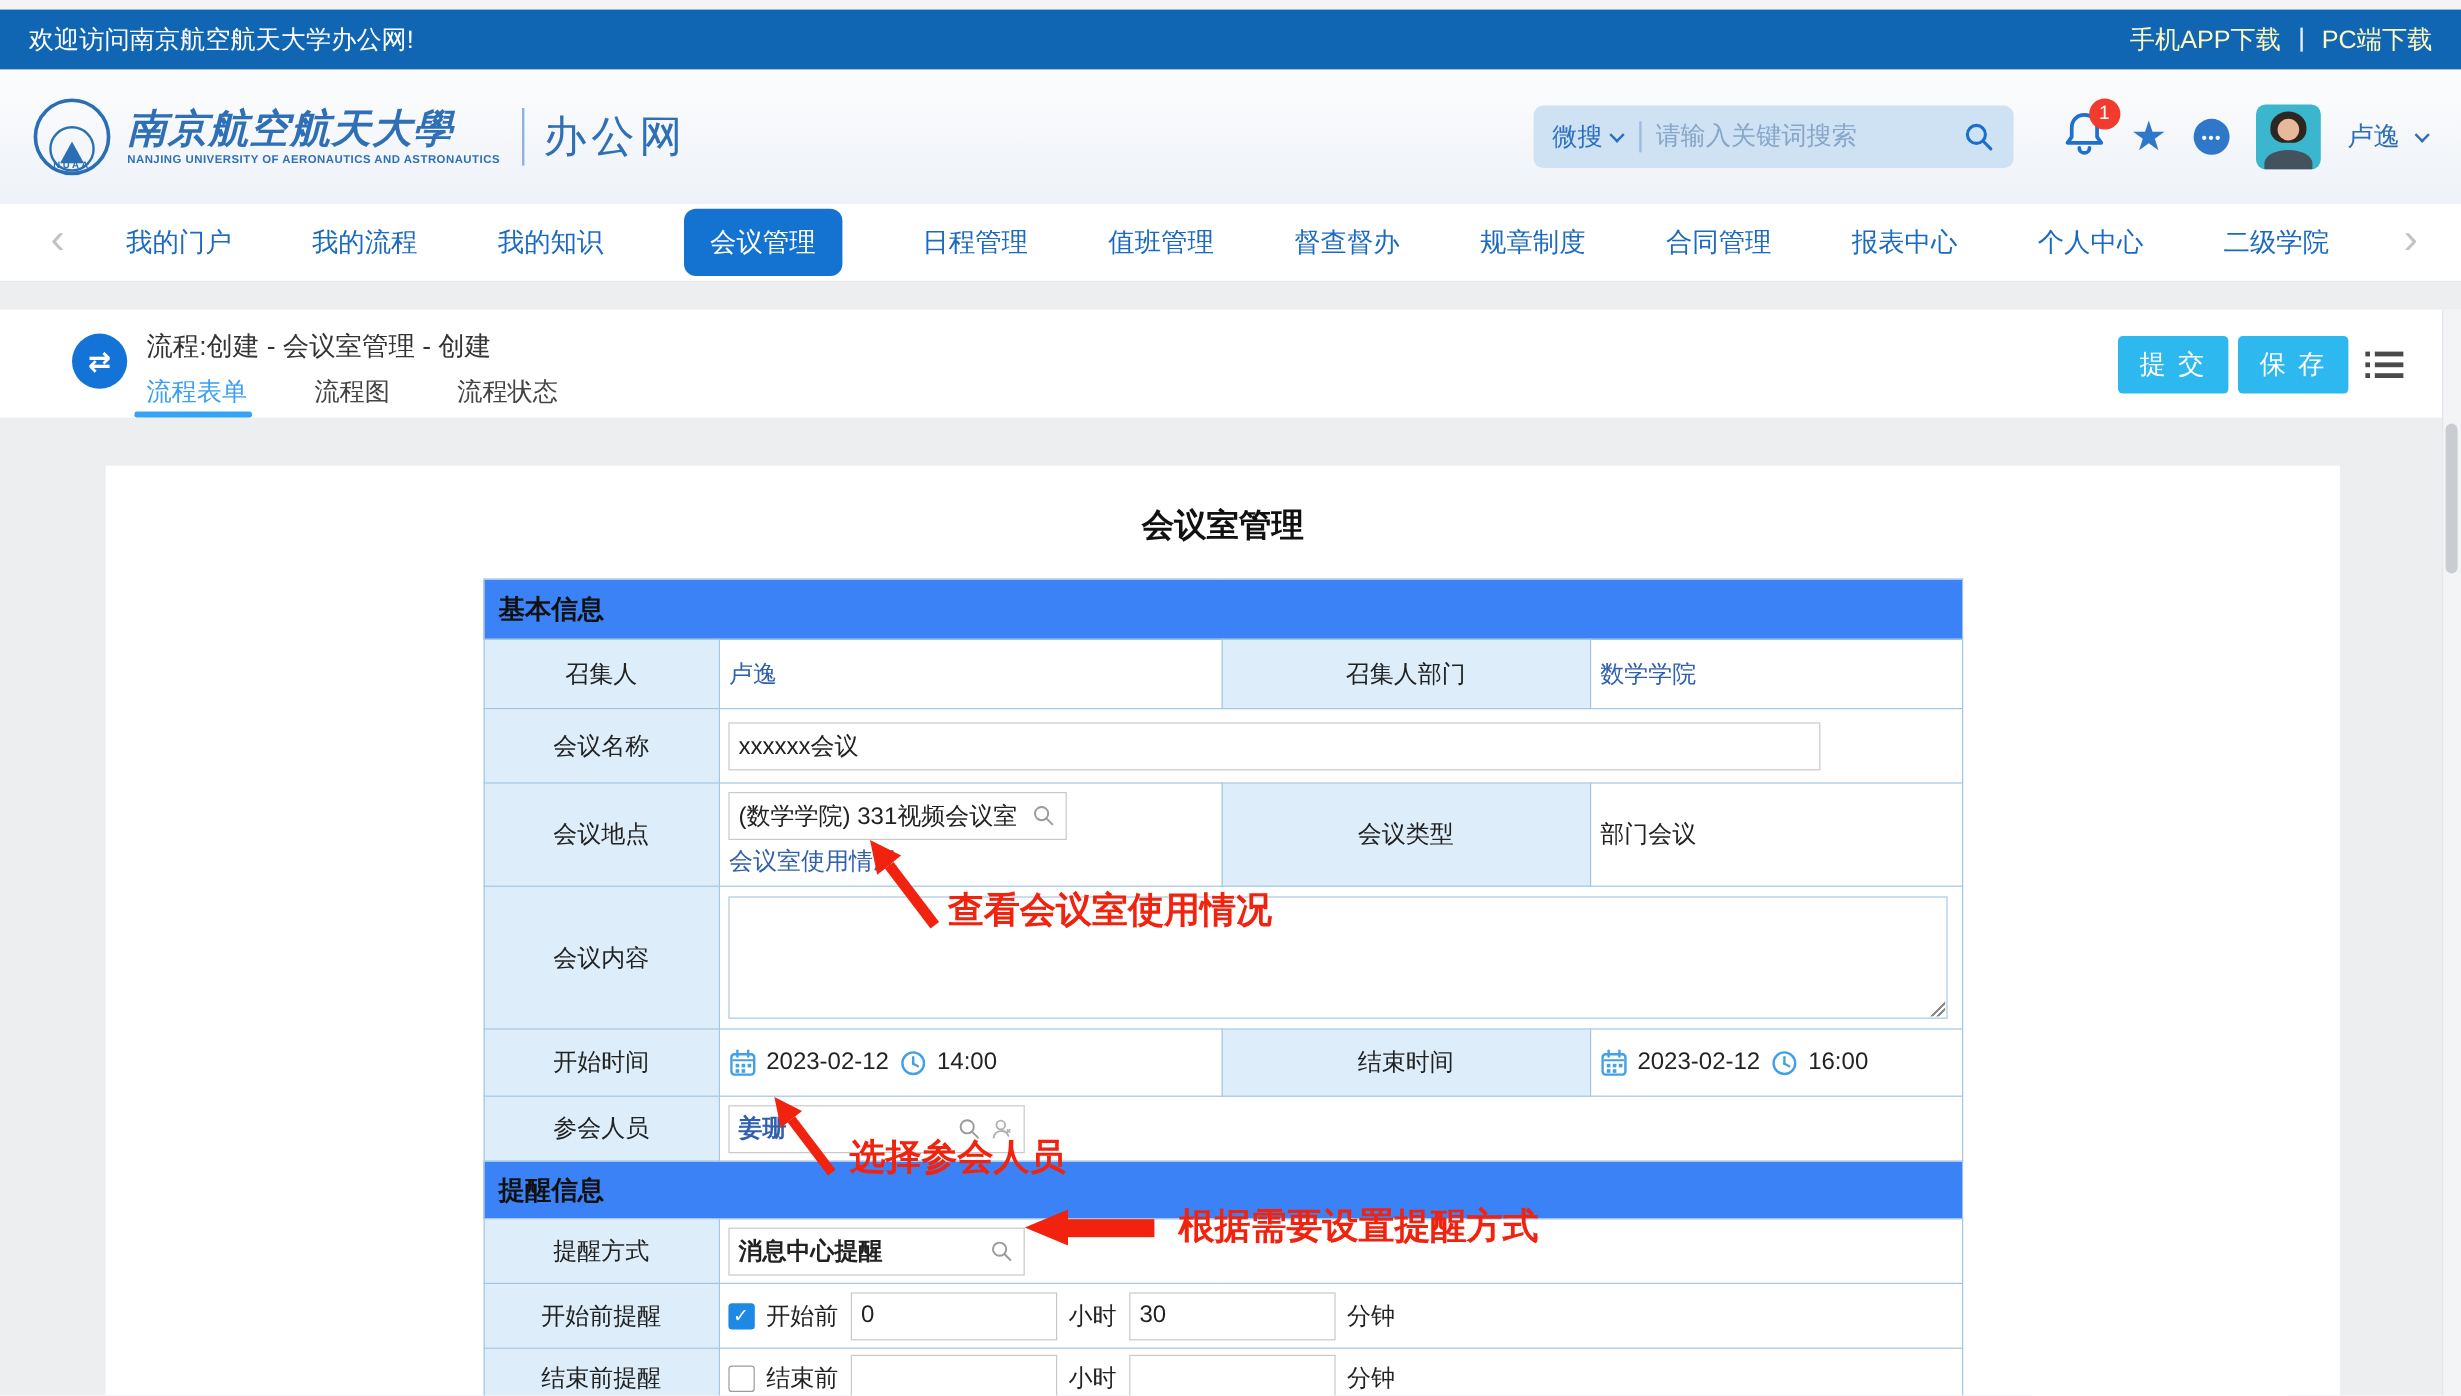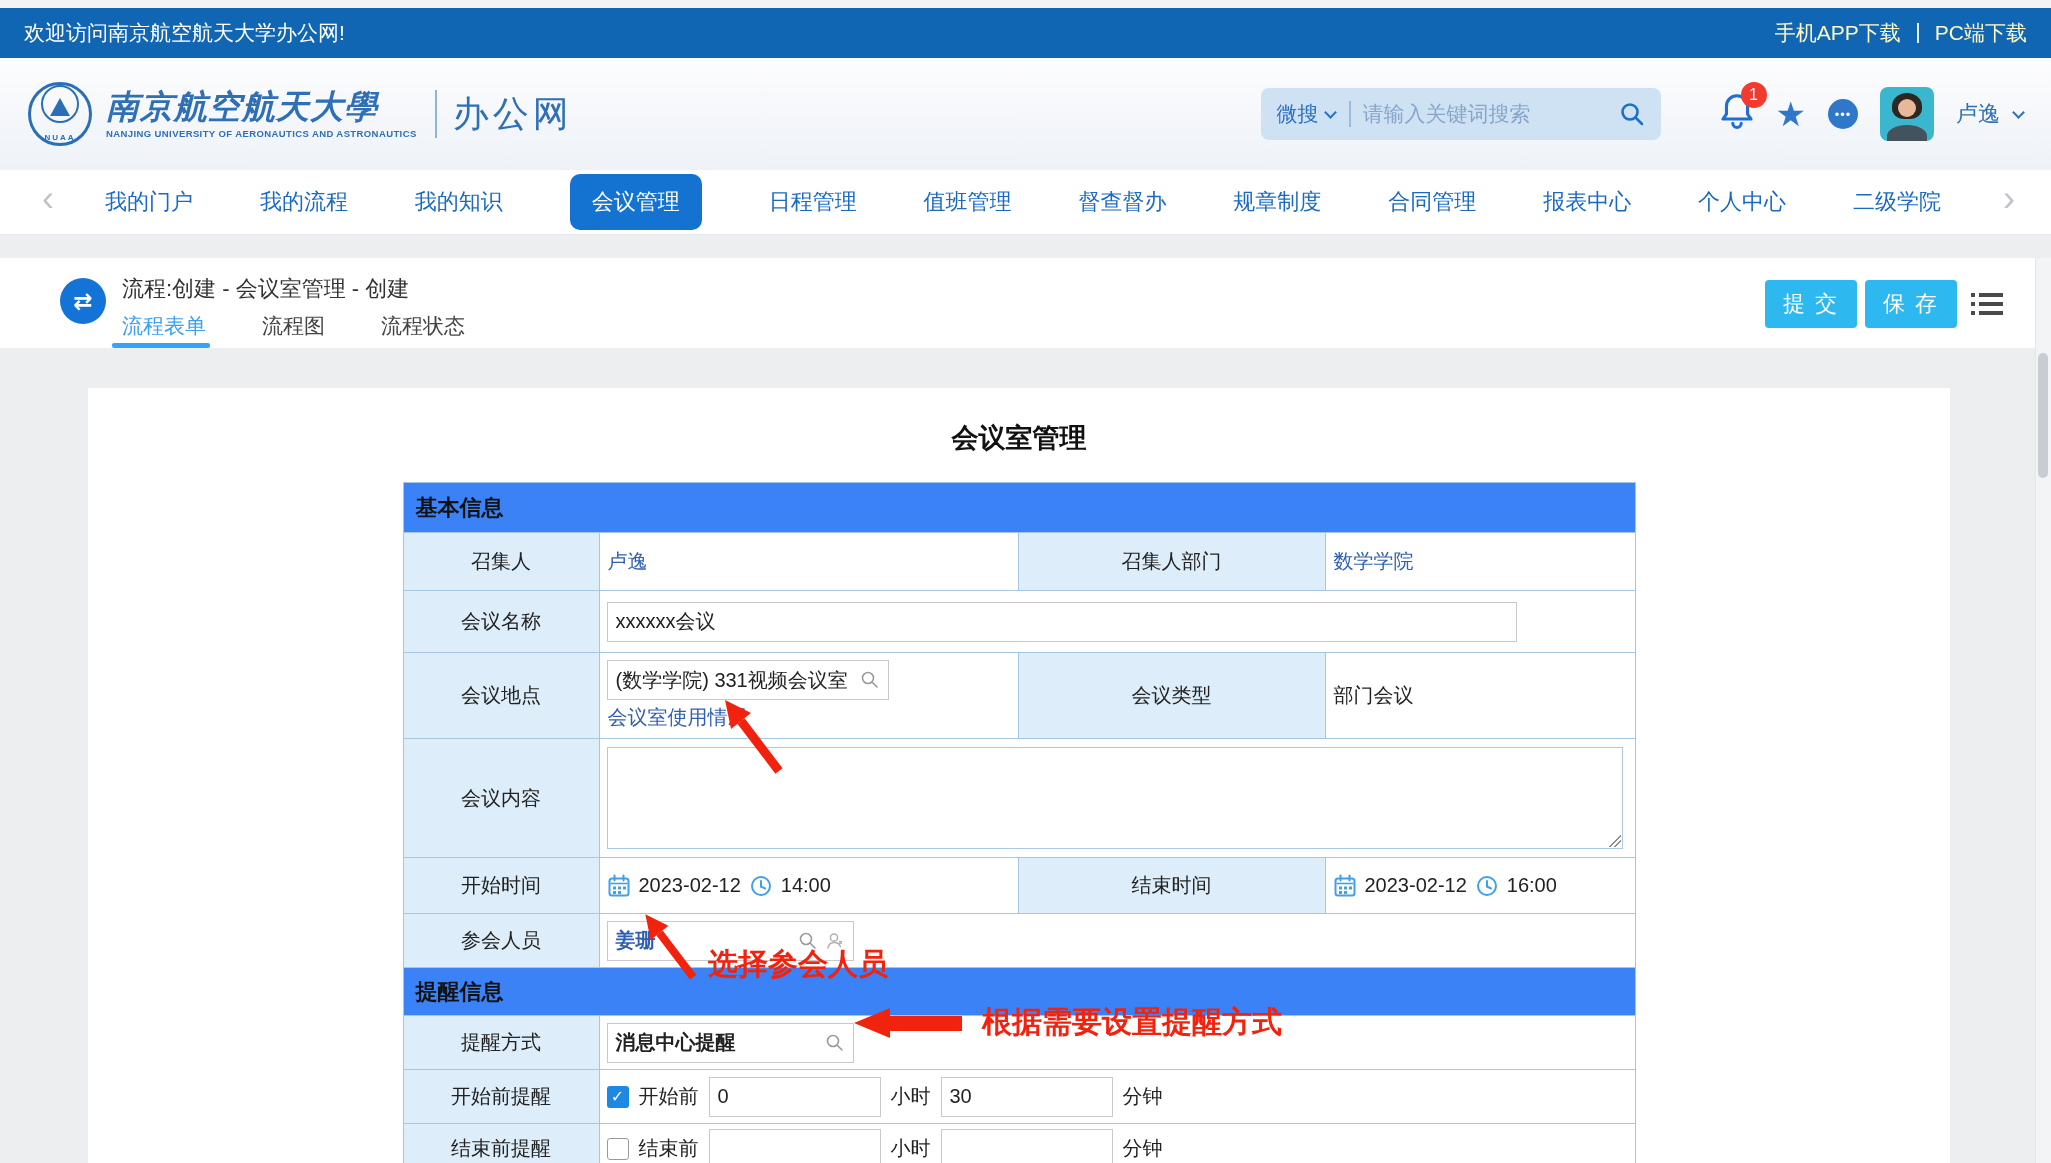--- a/index.html
+++ b/index.html
@@ -25,21 +25,21 @@
   
   #header {
     position:absolute; top:58px; left:0; right:0; height:112px;
     background:linear-gradient(180deg,#fdfdfe 0%,#f2f5f9 70%,#eef2f6 100%);
     display:flex; align-items:center; justify-content:space-between;
     padding:0 28px;
   }
   .brand { display:flex; align-items:center; }
   .seal {
     width:64px; height:64px; border:3px solid #2a6fb5; border-radius:50%;
-    position:relative; display:flex; align-items:flex-start; justify-content:center;
+    position:relative; display:flex; align-items:flex-end; justify-content:center;
     color:#2a6fb5; flex:none;
   }
   .seal-inner {
     width:38px; height:38px; border:2px solid #2a6fb5; border-radius:50%;
     display:flex; align-items:flex-end; justify-content:center; overflow:hidden;
   }
   .seal-peak {
     width:0; height:0; margin-bottom:5px;
     border-left:10px solid transparent; border-right:10px solid transparent;
     border-bottom:18px solid #2a6fb5;
@@ -51,21 +51,21 @@
     font-style:italic; font-weight:bold; font-size:33px; line-height:1;
     color:#2e6fb6; letter-spacing:1px;
   }
   .uni-en { font-size:9.5px; font-weight:bold; color:#2e6fb6; margin-top:5px; letter-spacing:.4px; }
   .brand-divider { width:2px; height:48px; background:#8fb3da; margin:0 16px 0 18px; }
   .site-name { font-size:36px; color:#2e6fb6; letter-spacing:4px; }
 
   .header-right { display:flex; align-items:center; gap:22px; }
   .searchbox {
     width:400px; height:52px; background:#cfe2f4; border-radius:8px;
-    display:flex; align-items:center; padding:0 16px; margin-right:37px;
+    display:flex; align-items:center; padding:0 16px; margin-right:20px;
   }
   .search-scope { color:#2a6fc0; font-size:21px; cursor:pointer; }
   .chev-down {
     width:9px; height:9px; border-right:2.5px solid #2a6fc0; border-bottom:2.5px solid #2a6fc0;
     transform:rotate(45deg); margin:-4px 0 0 7px; flex:none;
   }
   .search-divider { width:2px; height:26px; background:#9dbcdd; margin:0 12px 0 14px; }
   .search-input {
     flex:1; min-width:0; background:transparent; border:none; outline:none;
     font-size:21px; color:#2a4a6b; font-family:inherit;
@@ -450,20 +450,21 @@
     </tr>
   </tbody>
     </table>
 </div>
 
 <div id="annotations">
   <svg class="arrow" style="left:718px;top:698px" width="72" height="78" viewBox="0 0 70 78">
     <polygon points="6,2 32,15 12,31" fill="#f1220e"></polygon>
     <line x1="22" y1="23" x2="60" y2="73" stroke="#f1220e" stroke-width="9"></line>
   </svg>
+  <span class="ann-text" style="left:790px;top:738px">查看会议室使用情况</span>
 
   <svg class="arrow" style="left:640px;top:908px" width="62" height="78" viewBox="0 0 70 78">
     <polygon points="6,2 32,15 12,31" fill="#f1220e"></polygon>
     <line x1="22" y1="23" x2="60" y2="73" stroke="#f1220e" stroke-width="9"></line>
   </svg>
   <span class="ann-text" style="left:708px;top:944px">选择参会人员</span>
 
   <svg class="arrow" style="left:852px;top:1006px" width="112" height="34" viewBox="0 0 112 34">
     <polygon points="2,17 38,2 38,32" fill="#f1220e"></polygon>
     <rect x="36" y="10" width="74" height="15" fill="#f1220e"></rect>

